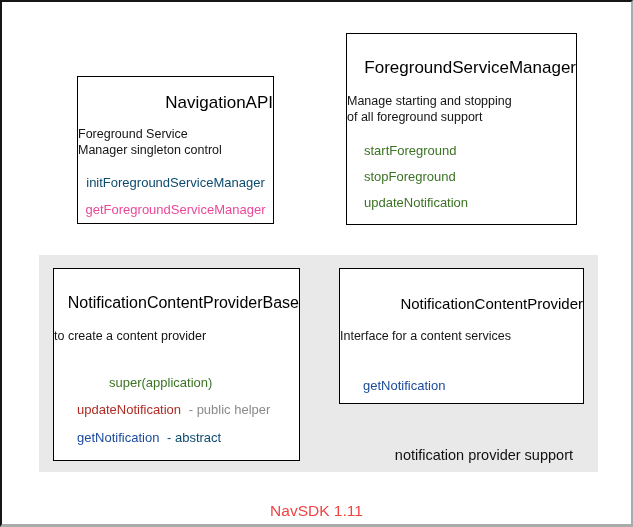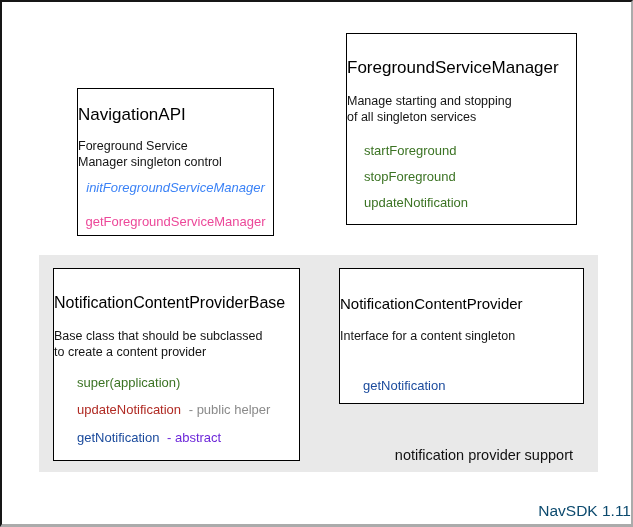--- a/index.html
+++ b/index.html
@@ -20,21 +20,21 @@
   .class-box {
     position: absolute;
     background: #ffffff;
     border: 1.5px solid #000000;
     box-sizing: border-box;
   }
   .box-title {
     position: absolute;
     left: 0;
     width: 100%;
-    text-align: left;
+    text-align: right;
     font-size: 17px;
     letter-spacing: 0;
     color: #000;
     white-space: nowrap;
   }
   .box-title.small { font-size: 16px; }
   .box-title.smaller { font-size: 15px; }
   .box-desc {
     position: absolute;
     left: 0;
@@ -64,76 +64,75 @@
     top: 192px;
     font-size: 14.5px;
     color: #111;
     white-space: nowrap;
   }
   .sdk-caption {
     position: absolute;
     left: 0;
     right: 0;
     top: 500px;
-    text-align: right;
+    text-align: center;
     font-size: 15.5px;
-    color: #0c4a6e;
+    color: #ef4444;
   }
 </style>
 </head>
 <body>
 
 <div class="frame">
 
-  <div class="class-box" style="left:75px; top:74px; width:197px; height:148px;margin-top:12px;">
+  <div class="class-box" style="left:75px; top:74px; width:197px; height:148px;">
     <div class="box-title" style="top:16px;">NavigationAPI</div>
     <div class="box-desc" style="top:49px;">
       <div>Foreground Service</div>
       <div>Manager singleton control</div>
     </div>
-    <div class="method centered" style="top: 91px; color: #3b82f6; font-style: italic;">initForegroundServiceManager</div>
+    <div class="method centered" style="top: 98px; color: #0c4a6e;">initForegroundServiceManager</div>
     <div class="method centered" style="top: 125px; color: #ec4899;">getForegroundServiceManager</div>
   </div>
 
   <div class="class-box" style="left:344px; top:31px; width:231px; height:192px;">
     <div class="box-title" style="top:24px;">ForegroundServiceManager</div>
     <div class="box-desc" style="top:59px;">
       <div>Manage starting and stopping</div>
-      <div>of all singleton services</div>
+      <div>of all foreground support</div>
     </div>
     <div class="method" style="left: 17px; top: 109px; color: rgb(59, 115, 35);">startForeground</div>
     <div class="method" style="left: 17px; top: 135px; color: rgb(59, 115, 35);">stopForeground</div>
     <div class="method" style="left: 17px; top: 161px; color: rgb(59, 115, 35);">updateNotification</div>
   </div>
 
   <div class="panel" style="background: rgb(233, 233, 233);">
 
     <div class="class-box" style="left:14px; top:13px; width:247px; height:193px;">
       <div class="box-title small" style="top:25px;">NotificationContentProviderBase</div>
       <div class="box-desc" style="top:59px;">
-        <div>Base class that should be subclassed</div>
         <div>to create a content provider</div>
       </div>
       <div class="method" style="left:23px; top:106px;">
-        <span style="color: rgb(59, 115, 35);">super(application)</span>
+        <span style="color: rgb(59, 115, 35); margin-left: 32px;">super(application)</span>
       </div>
       <div class="method" style="left:23px; top:133px;">
         <span style="color: rgb(176, 42, 35);">updateNotification</span>
         <span class="annotation" style="color: rgb(138, 138, 138);">- public helper</span>
       </div>
       <div class="method" style="left:23px; top:161px;">
         <span style="color: rgb(26, 74, 156);">getNotification</span>
-        <span class="annotation" style="color: #6d28d9;">- abstract</span>
+        <span class="annotation" style="color: #0c4a6e;">- abstract</span>
       </div>
     </div>
 
     <div class="class-box" style="left:300px; top:13px; width:245px; height:136px;">
       <div class="box-title smaller" style="top:26px;">NotificationContentProvider</div>
       <div class="box-desc" style="top:59px;">
-        <div>Interface for a content singleton</div>
+        <div>Interface for a content services</div>
       </div>
       <div class="method" style="left: 23px; top: 109px; color: rgb(26, 74, 156);">getNotification</div>
     </div>
 
     <div class="group-label">notification provider support</div>
   </div>
 
   <div class="sdk-caption">NavSDK 1.11</div>
 
 </div>

